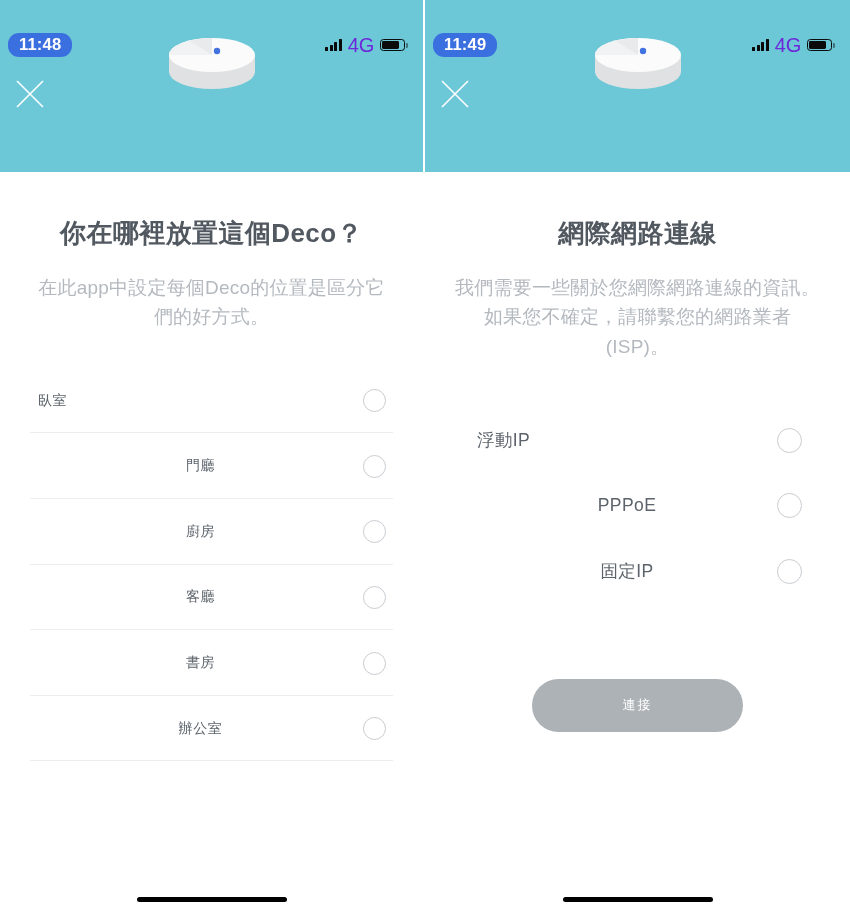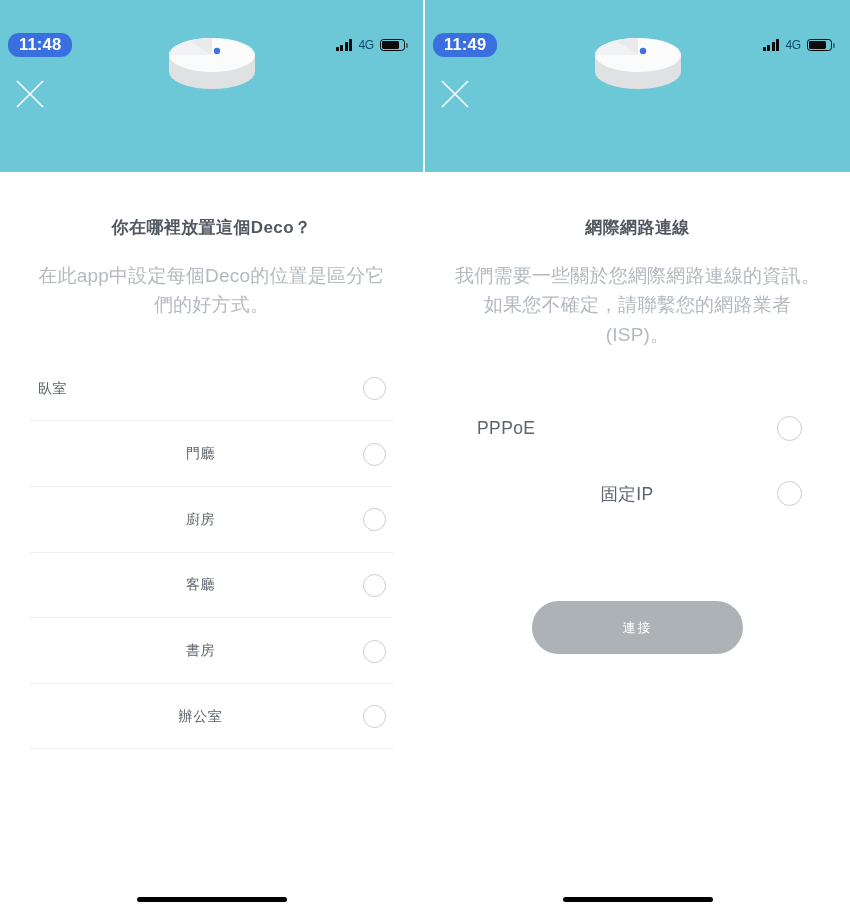--- a/index.html
+++ b/index.html
@@ -67,22 +67,22 @@
     display: block;
     width: 3px;
     background: #0a0a0a;
     border-radius: .5px;
   }
   .signal i:nth-child(1){ height: 4px; }
   .signal i:nth-child(2){ height: 6.5px; }
   .signal i:nth-child(3){ height: 9px; }
   .signal i:nth-child(4){ height: 12px; }
   .net-label {
-    font-size: 12px;
-    color: #0c4a6e;
+    font-size: 20px;
+    color: #6d28d9;
     font-weight: 500;
     letter-spacing: -.2px;
   }
   .battery {
     position: relative;
     width: 25px;
     height: 12.5px;
     border: 1.4px solid #0c0c0c;
     border-radius: 3.4px;
     padding: 1.4px;
@@ -119,21 +119,21 @@
     top: 32px;
     transform: translateX(-50%);
     width: 96px;
     height: 64px;
   }
 
   
   .body { padding: 0 30px; }
   .title {
     text-align: center;
-    font-size: 17px;
+    font-size: 26px;
     color: #515860;
     letter-spacing: .4px;
     margin-top: 44px;
   }
   .subtitle {
     text-align: center;
     font-size: 19px;
     line-height: 1.55;
     color: #b4b9bf;
     margin-top: 22px;
@@ -332,20 +332,24 @@
         </svg>
       </div>
     </div>
 
     <div class="body">
       <h1 class="title">網際網路連線</h1>
       <p class="subtitle">我們需要一些關於您網際網路連線的資訊。如果您不確定，請聯繫您的網路業者(ISP)。</p>
 
       <div class="list-plain">
         <div class="row">
+          <span class="row-label">浮動IP</span>
+          <span class="radio"></span>
+        </div>
+        <div class="row">
           <span class="row-label">PPPoE</span>
           <span class="radio"></span>
         </div>
         <div class="row">
           <span class="row-label">固定IP</span>
           <span class="radio"></span>
         </div>
       </div>
 
       <div class="cta-wrap">

